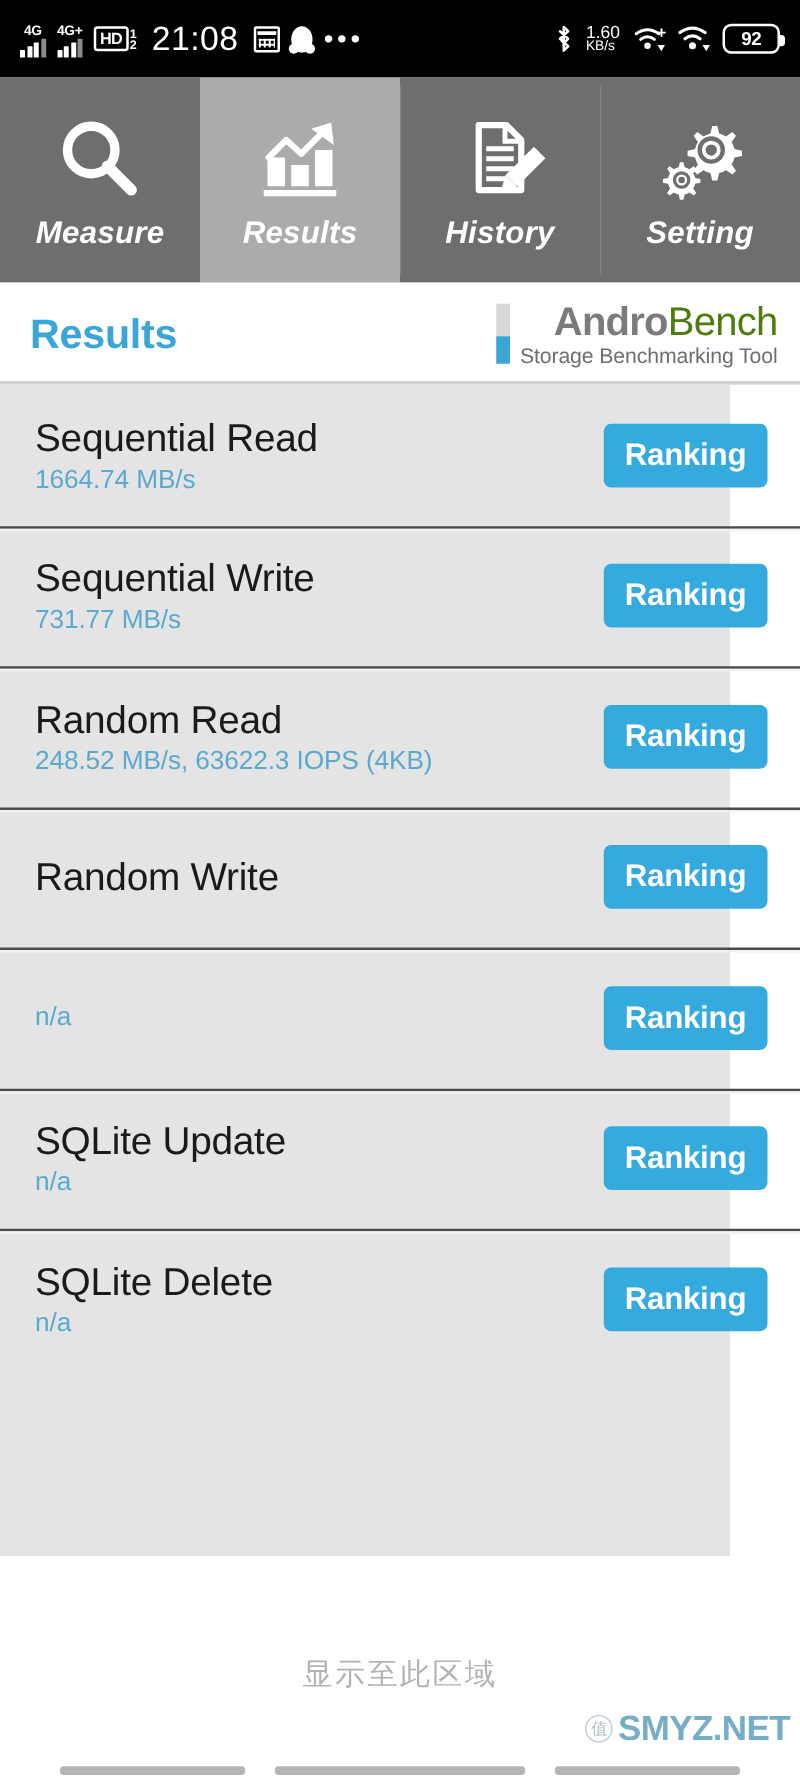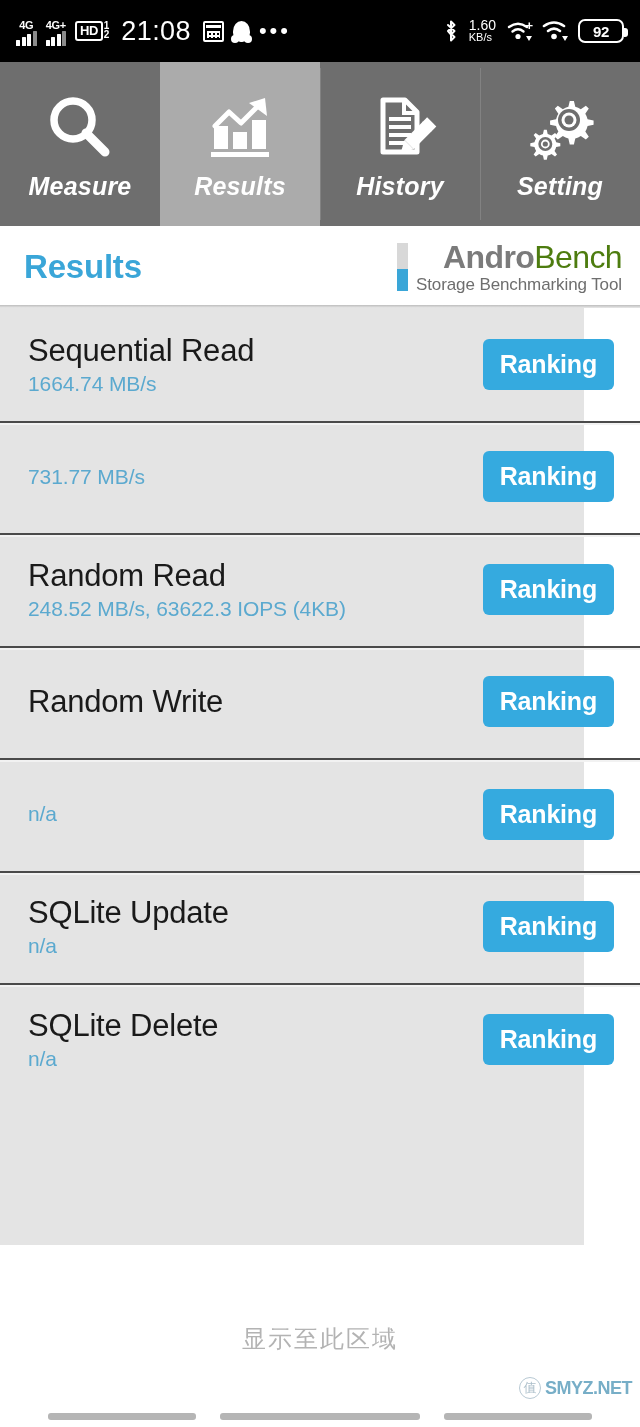--- a/index.html
+++ b/index.html
@@ -22,21 +22,21 @@
 
   .sig{display:flex;flex-direction:column;align-items:center;justify-content:flex-end;height:30px;}
   .sig-label{font-size:11px;font-weight:bold;line-height:10px;letter-spacing:-.3px;}
   .sig-bars{display:flex;align-items:flex-end;gap:1.5px;height:15px;margin-top:1px;}
   .sig-bars i{width:4px;background:#fff;display:block;border-radius:.5px;}
   .sig-bars i:nth-child(1){height:6px;}
   .sig-bars i:nth-child(2){height:9px;}
   .sig-bars i:nth-child(3){height:12px;}
   .sig-bars i:nth-child(4){height:15px;background:#8a8a8a;}
 
-  .hd-icon{display:flex;align-items:flex-start;gap:1px;}
+  .hd-icon{display:flex;align-items:flex-end;gap:1px;}
   .hd-box{
     border:2px solid #fff;border-radius:3px;
     font-size:13px;font-weight:bold;padding:0 3px;line-height:16px;
     letter-spacing:-.5px;
   }
   .hd-frac{display:flex;flex-direction:column;font-size:10px;line-height:9px;font-weight:bold;}
 
   .sb-time{font-size:27px;font-weight:400;letter-spacing:.4px;margin:0 3px;}
 
   .cal-icon{width:21px;height:21px;border:2px solid #fff;border-radius:2px;position:relative;}
@@ -154,21 +154,21 @@
   }
   .watermark{
     position:absolute;right:8px;bottom:28px;display:flex;align-items:center;gap:4px;
     opacity:.75;
   }
   .wm-badge{
     width:22px;height:22px;border:1.5px solid #9fb6c4;border-radius:50%;
     color:#8fa9b8;font-size:13px;display:flex;align-items:center;justify-content:center;
     font-family:"DejaVu Sans",sans-serif;
   }
-  .wm-text{color:#4a93b5;font-size:18px;font-weight:bold;letter-spacing:-.5px;}
+  .wm-text{color:#4a93b5;font-size:28px;font-weight:bold;letter-spacing:-.5px;}
 
   .navbar{
     position:absolute;left:0;bottom:0;width:640px;height:22px;
     display:flex;align-items:center;justify-content:center;gap:24px;background:#fff;
   }
   .navbar i{display:block;height:7px;background:#b5b5b5;border-radius:3px;}
   .navbar i:nth-child(1){width:148px;}
   .navbar i:nth-child(2){width:200px;}
   .navbar i:nth-child(3){width:148px;}
 </style>
@@ -334,20 +334,21 @@
   <div class="row">
     <span class="row-text">
       <span class="row-title">Sequential Read</span>
       <span class="row-value">1664.74 MB/s</span>
     </span>
     <button class="rank-btn">Ranking</button>
   </div>
 
   <div class="row">
     <span class="row-text">
+      <span class="row-title">Sequential Write</span>
       <span class="row-value">731.77 MB/s</span>
     </span>
     <button class="rank-btn">Ranking</button>
   </div>
 
   <div class="row">
     <span class="row-text">
       <span class="row-title">Random Read</span>
       <span class="row-value">248.52 MB/s, 63622.3 IOPS (4KB)</span>
     </span>

